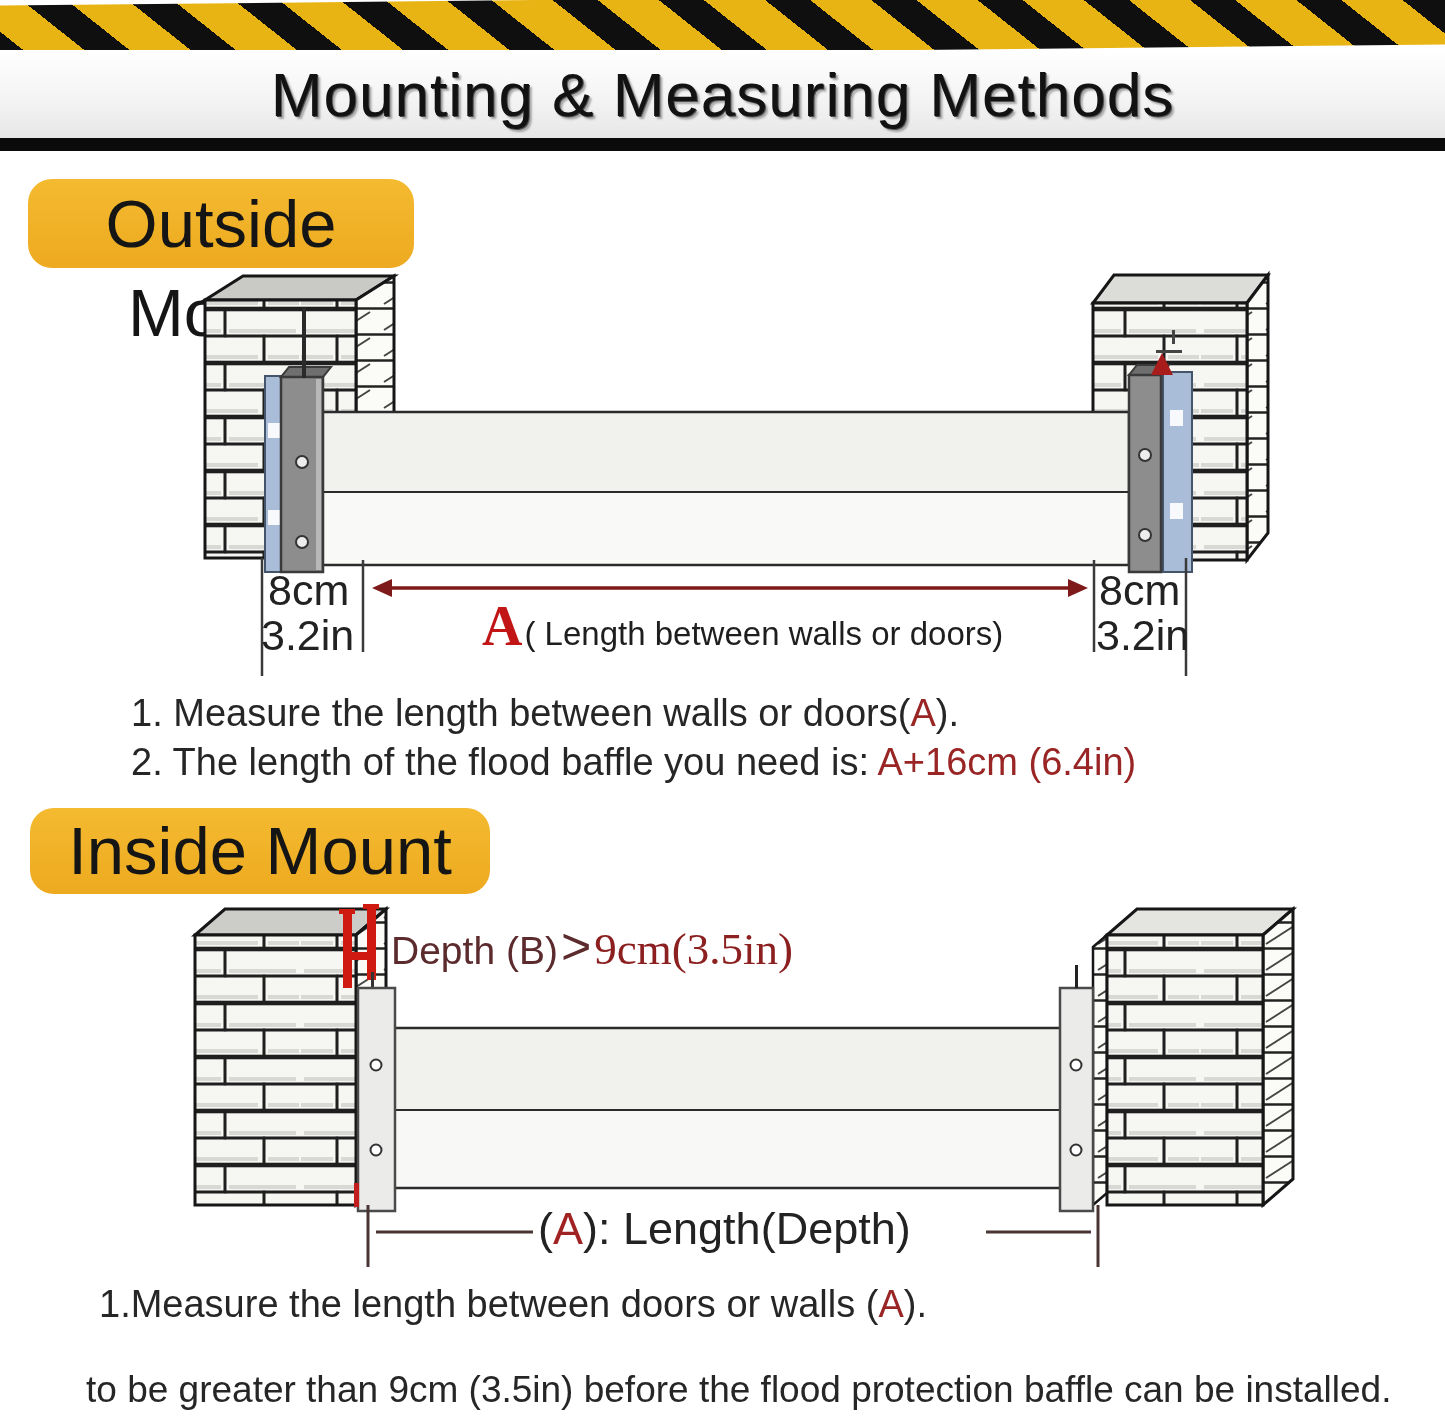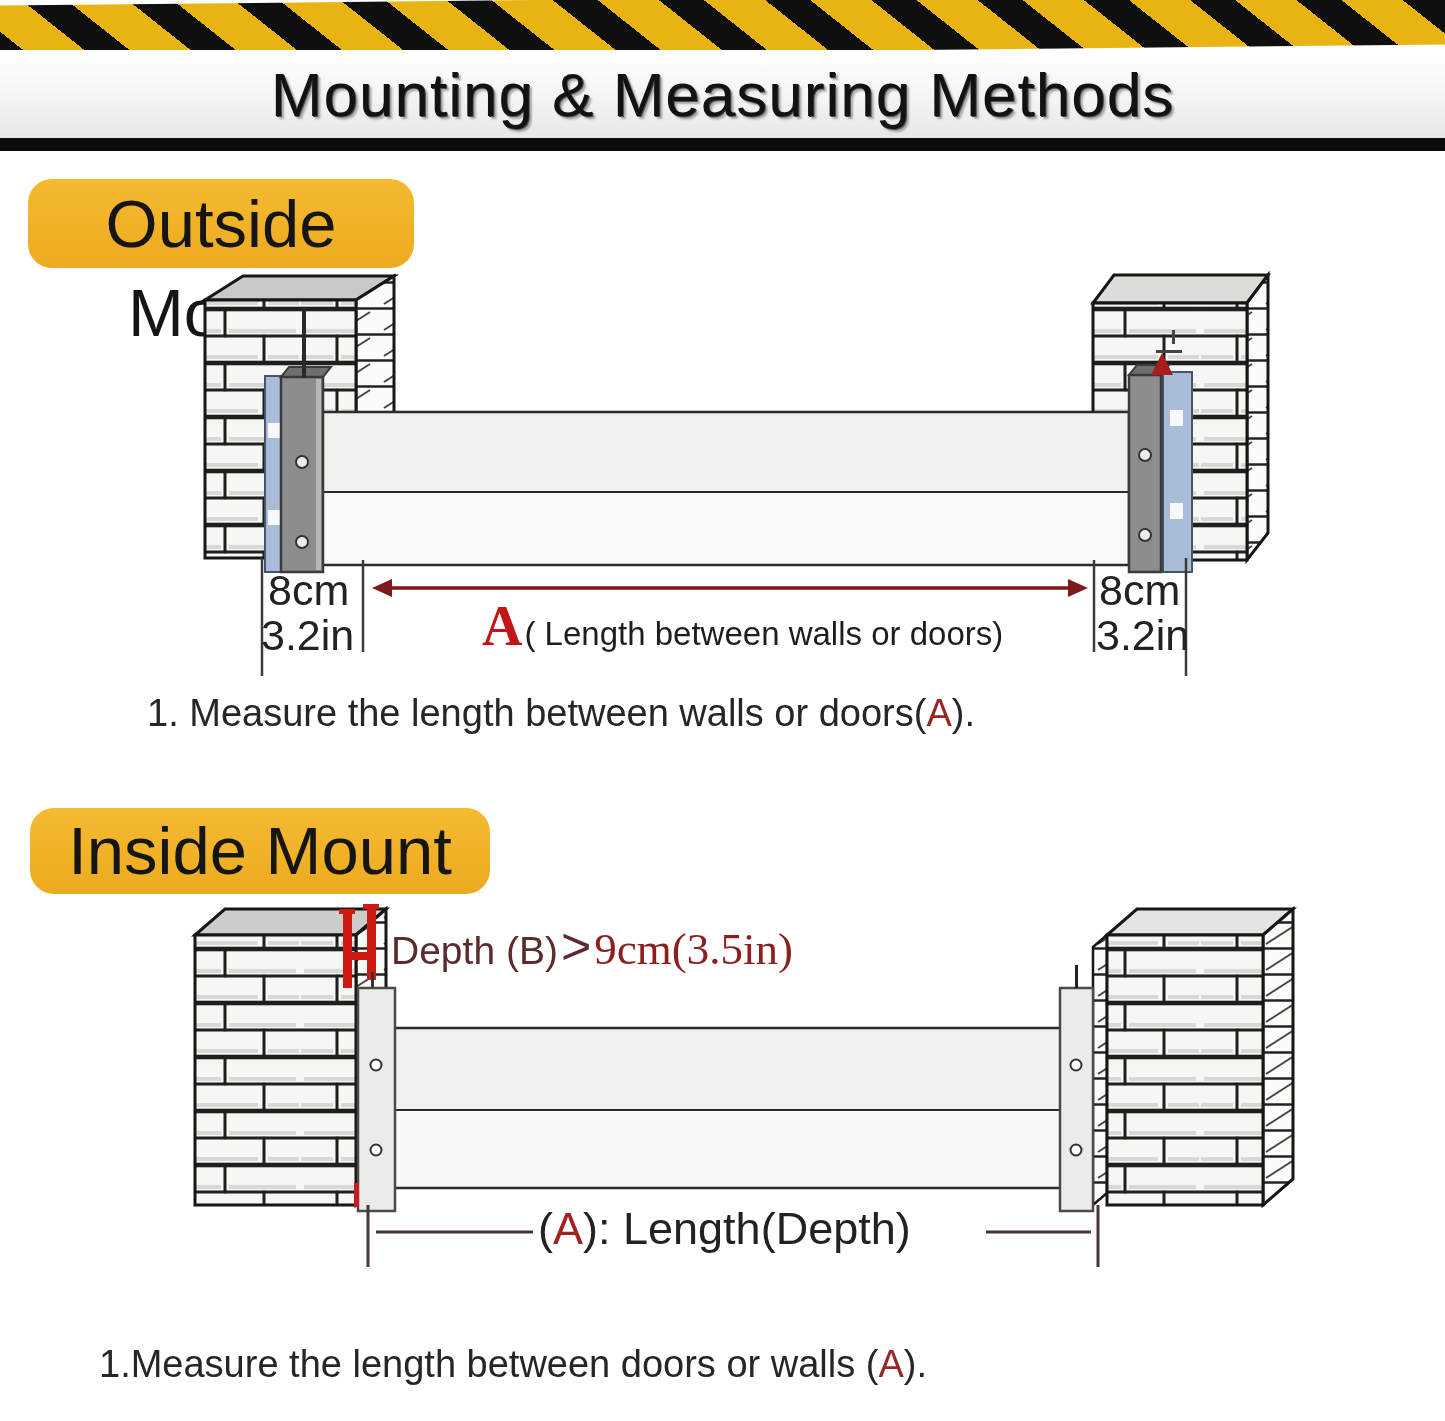--- a/index.html
+++ b/index.html
@@ -146,22 +146,25 @@
   <div class="abs dimtxt" style="left:268px;top:566px">8cm</div>
   <div class="abs dimtxt" style="left:261px;top:611px">3.2in</div>
   <div class="abs dimtxt" style="left:1099px;top:566px">8cm</div>
   <div class="abs dimtxt" style="left:1096px;top:611px">3.2in</div>
 
   <div class="abs arow" style="left:482px;top:598px">
     <span class="aletter">A</span>
     <span class="spanlabel">( Length between walls or doors)</span>
   </div>
 
-  <div class="abs steptxt" style="left:147px;top:692px">
+  <div class="abs steptxt" style="left:131px;top:692px">
     <span>1. Measure the length between walls or doors(</span><span class="red">A</span><span>).</span>
+  </div>
+  <div class="abs steptxt" style="left:131px;top:741px">
+    <span>2. The length of the flood baffle you need is: </span><span class="red">A+16cm (6.4in)</span>
   </div>
 
   <div class="badge inside">Inside Mount</div>
 
   <svg class="diagram" style="top:895px" width="1445" height="380" viewBox="0 0 1445 380">
     <defs>
       <pattern id="brickB" width="150" height="54" patternUnits="userSpaceOnUse">
         <rect width="150" height="54" fill="#f6f6f3"></rect>
         <g stroke="#d8d8d4" stroke-width="4" fill="none">
           <line x1="4" y1="22" x2="71" y2="22"></line>
@@ -239,17 +242,18 @@
   <div class="abs depthrow" style="left:391px;top:916px">
     <span class="depthlabel">Depth (B) </span>
     <span class="depthsym">&gt;</span>
     <span class="depthval">9cm(3.5in)</span>
   </div>
 
   <div class="abs lenrow" style="left:538px;top:1203px">
     <span>(</span><span class="ra">A</span><span>): Length(Depth)</span>
   </div>
 
-  <div class="abs istep" style="left:99px;top:1343px;font-size:38px">
+  <div class="abs istep" style="left:99px;top:1283px;font-size:38px">
     <span>1.Measure the length between doors or walls (</span><span class="red">A</span><span>).</span>
   </div>
+  <div class="abs istep" style="left:86px;top:1369px">to be greater than 9cm (3.5in) before the flood protection baffle can be installed.</div>
 
 </div>
 
 </body></html>

